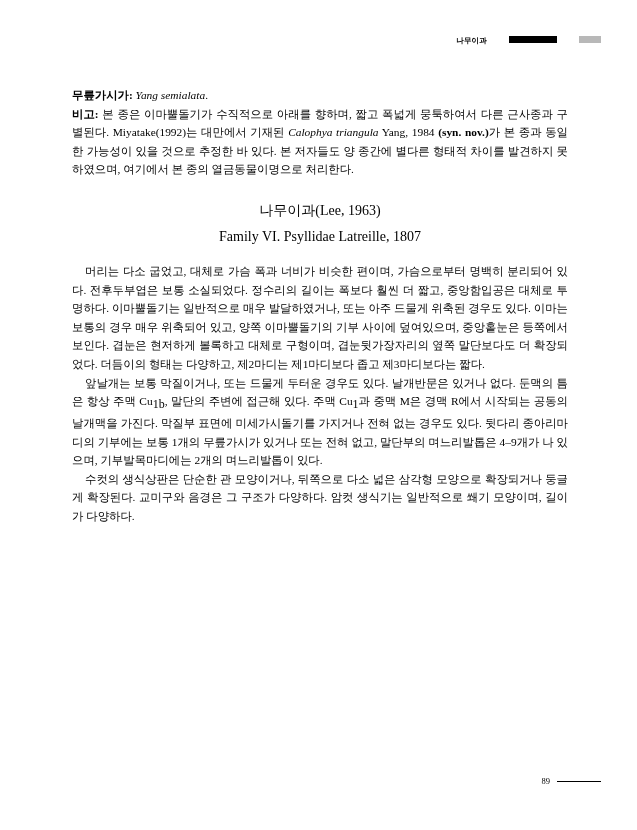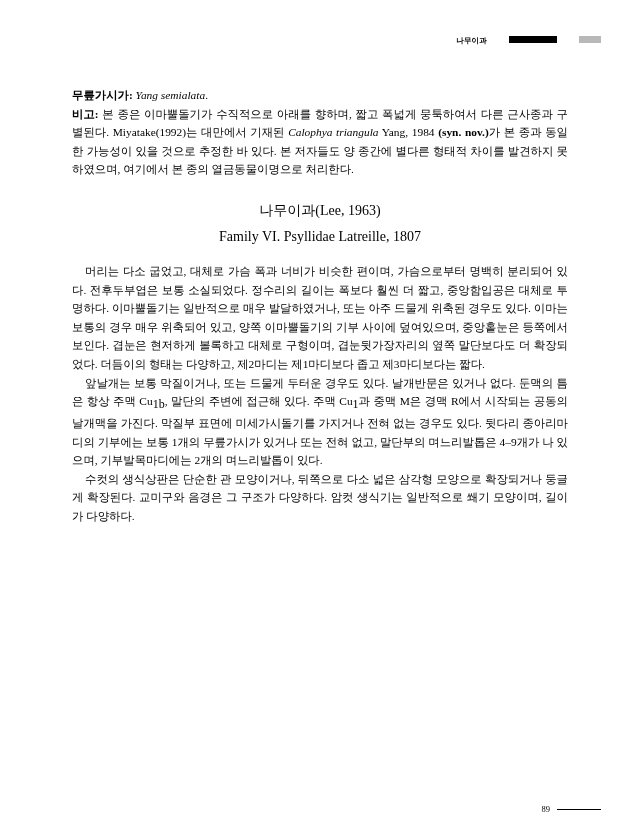--- a/index.html
+++ b/index.html
@@ -89,21 +89,21 @@
   .family-la {
     font-size: 14px;
     line-height: 24px;
     margin-top: 2px;
   }
 
   
   .footer {
     position: absolute;
     right: 36px;
-    bottom: 16px;
+    bottom: 44px;
     display: flex;
     align-items: center;
     gap: 7px;
   }
   .footer-page {
     font-size: 8.5px;
     color: #000;
   }
   .footer-rule {
     width: 44px;

